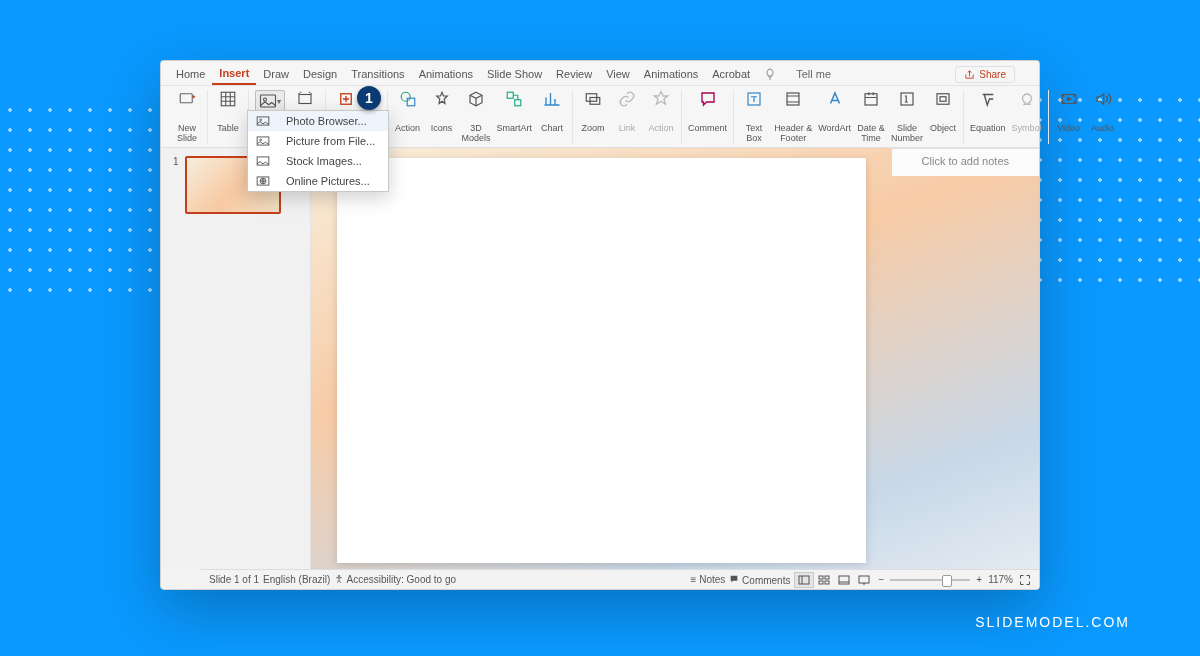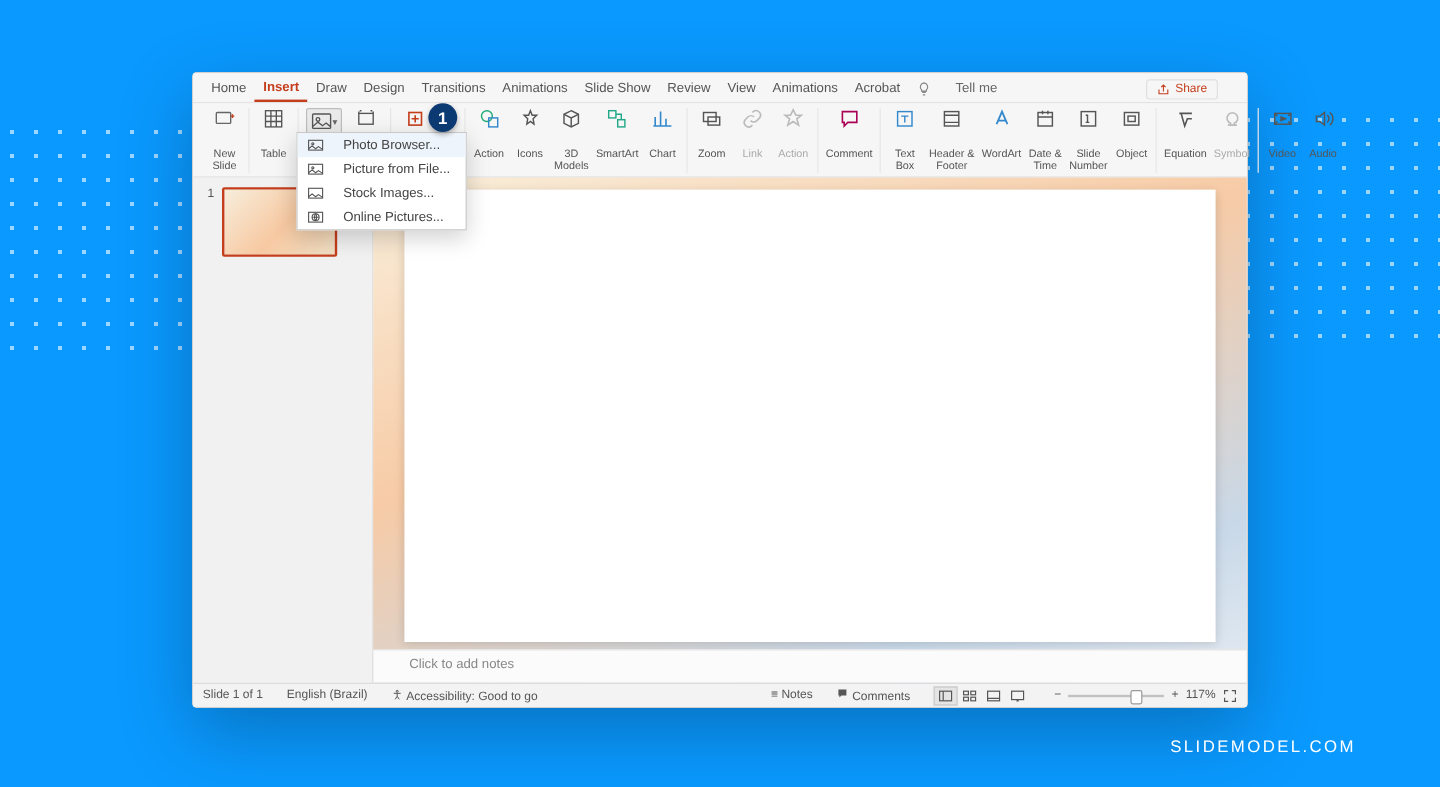--- a/index.html
+++ b/index.html
@@ -181,21 +181,20 @@
   .thumb {
     width: 96px;
     height: 58px;
     border: 2px solid #c43e1c;
     border-radius: 2px;
     background: linear-gradient(135deg,#f7eedc 0%, #f7c9a2 55%, #f1e0c5 100%);
   }
   .canvas-wrap {
     flex: 1;
     display: flex;
-    flex-direction: column;
     overflow: hidden;
     background: linear-gradient(160deg,#f9efdc 0%, #f7cba6 40%, #c8d8e8 80%, #e4ebf2 100%);
   }
   .canvas-area {
     flex: 1;
     display: flex;
     align-items: stretch;
     padding: 10px 26px 6px 26px;
   }
   .slide {
@@ -215,21 +214,22 @@
   
   .status {
     height: 20px;
     background: #f3f3f3;
     border-top: 1px solid #dcdcdc;
     display: flex;
     align-items: center;
     font-size: 10px;
     color: #555;
     padding: 0 8px;
-    gap: 20px;
+    gap: 4px;
+    margin-left: 40px;
   }
   .status .sp { flex: 1; }
   .status .viewbtns { display: flex; gap: 0; }
   .status .vb { width: 20px; height: 16px; display:flex; align-items:center; justify-content:center; border:1px solid transparent;}
   .status .vb.active { background:#e4e4e4; border-color:#c9c9c9; }
   .zoom {
     display:flex; align-items:center; gap:6px;
   }
   .slider {
     width: 80px; height: 2px; background:#c2c2c2; position:relative;

